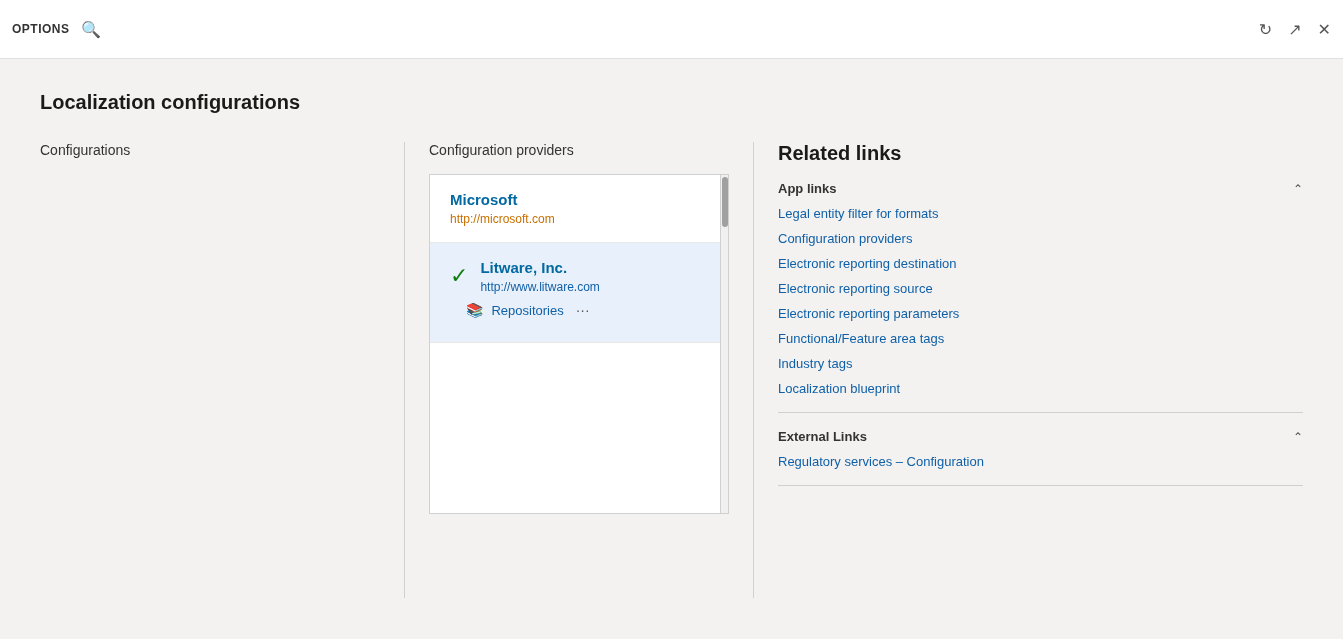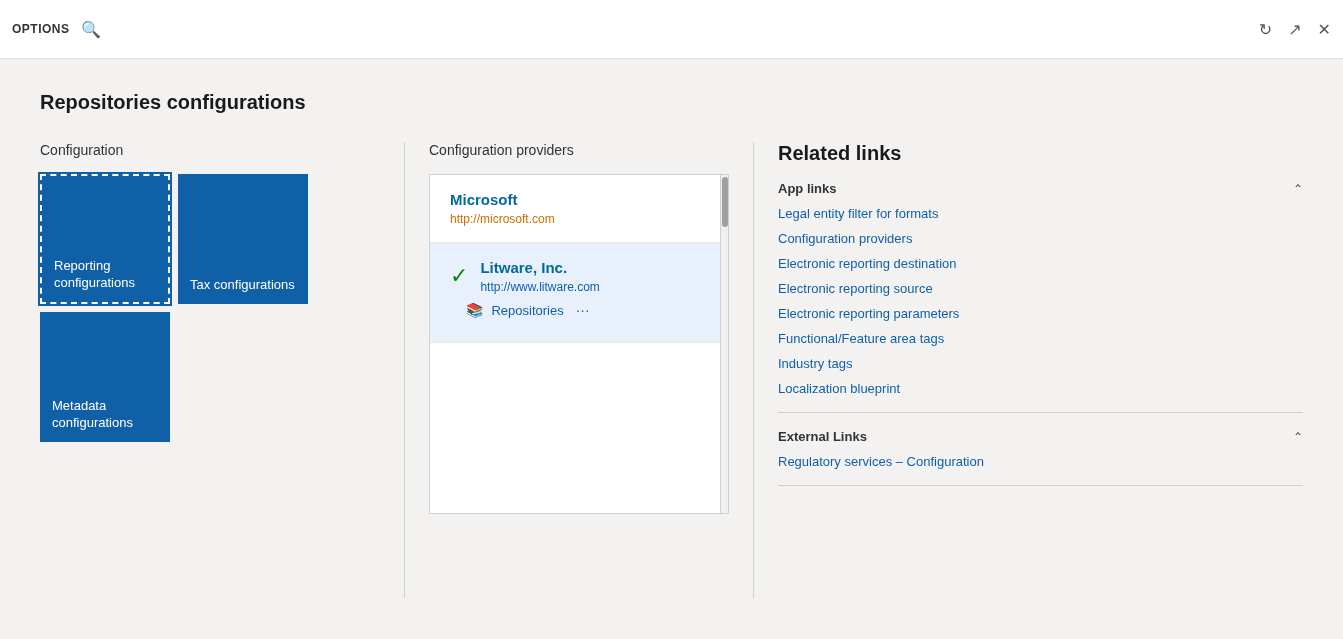--- a/index.html
+++ b/index.html
@@ -245,42 +245,26 @@
     <span class="title-bar-search">🔍</span>
   </div>
   <div class="title-bar-right">
     <span class="title-bar-icon">↻</span>
     <span class="title-bar-icon">↗</span>
     <span class="title-bar-close">✕</span>
   </div>
 </div>
 
 <div class="main-content">
-  <h1 class="page-title">Repositories configurations</h1>
+  <h1 class="page-title">Localization configurations</h1>
 
   <div class="columns">
 
     <div class="col-configurations">
-      <div class="col-title">Configuration</div>
-      <div class="tiles-grid">
-
-        <div class="tile selected">
-          <span class="tile-label">Reporting configurations</span>
-        </div>
-
-        <div class="tile">
-          <span class="tile-label">Tax configurations</span>
-        </div>
-
-        <div class="tile">
-          <span class="tile-label">Metadata configurations</span>
-        </div>
-
-        <div class="tile empty"></div>
-      </div>
+      <div class="col-title">Configurations</div>
     </div>
 
     <div class="col-divider"></div>
 
     <div class="col-providers">
       <div class="col-title">Configuration providers</div>
       <div style="display:flex; height:340px;">
         <div style="flex:1; border:1px solid #d0d0d0; background:#fff; overflow:hidden;">
 
           <div class="provider-item">

